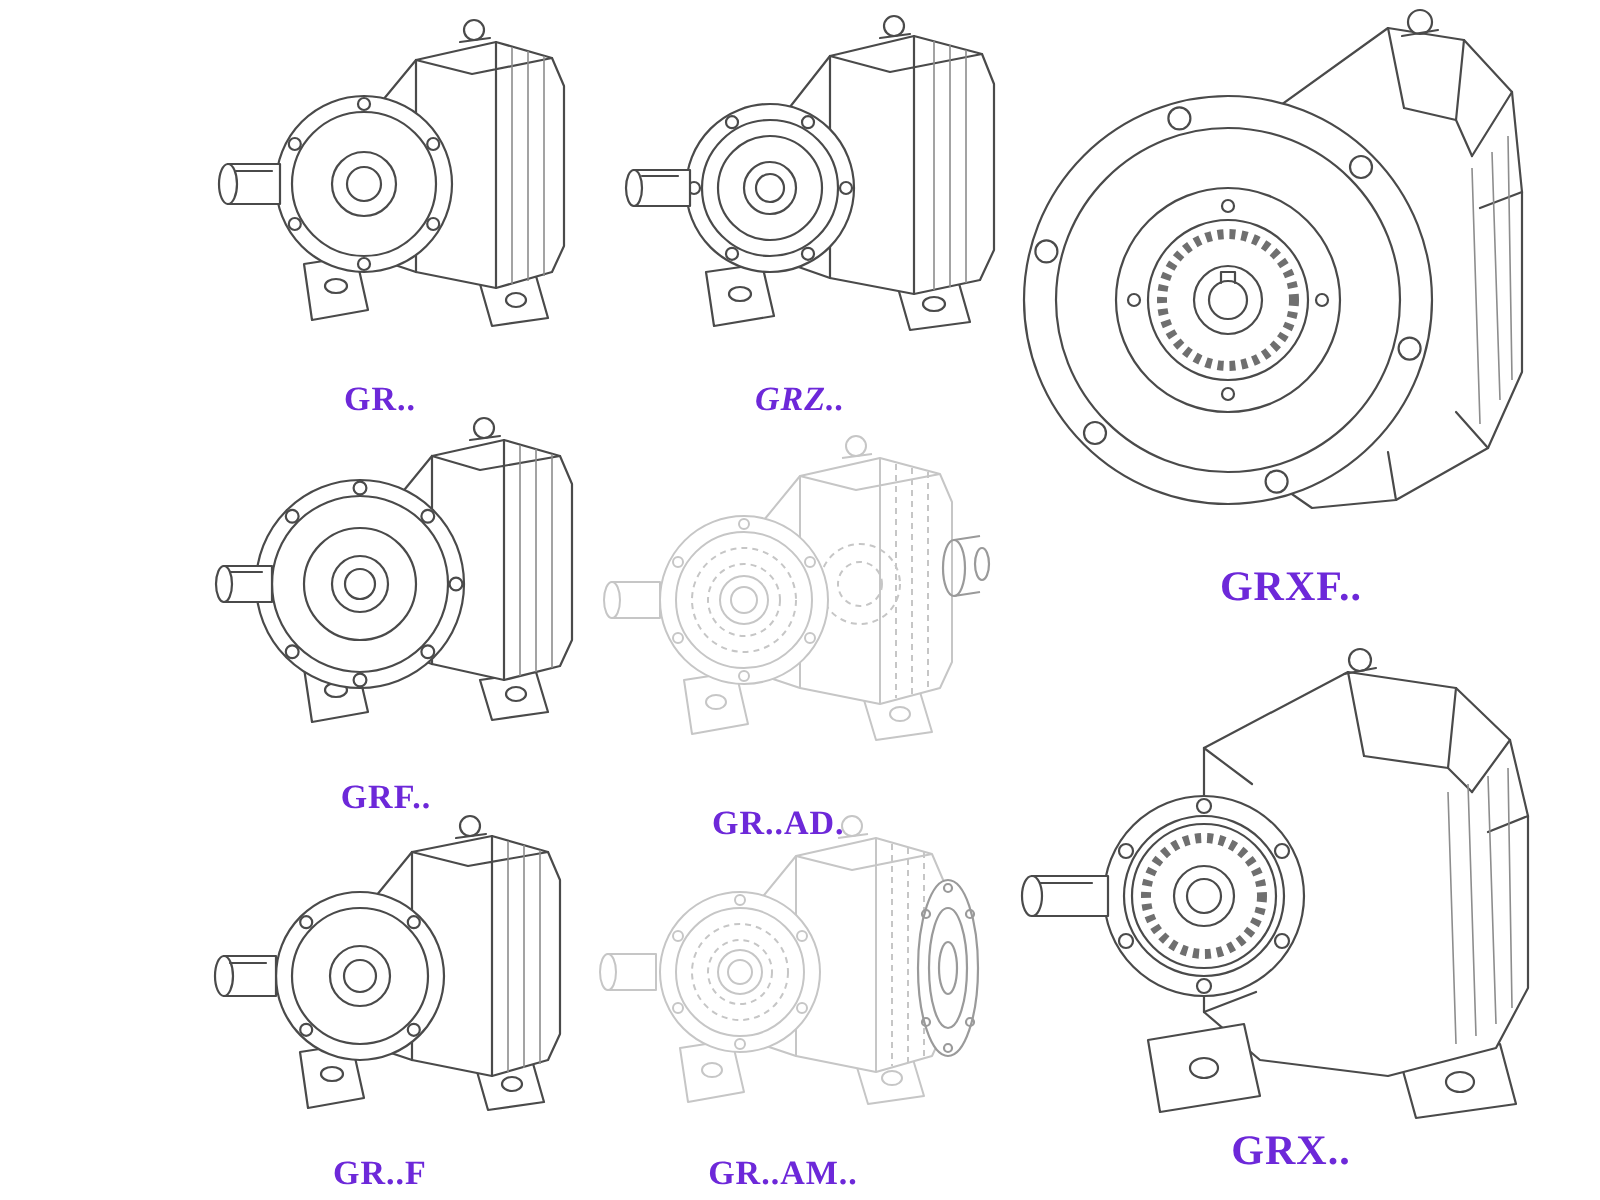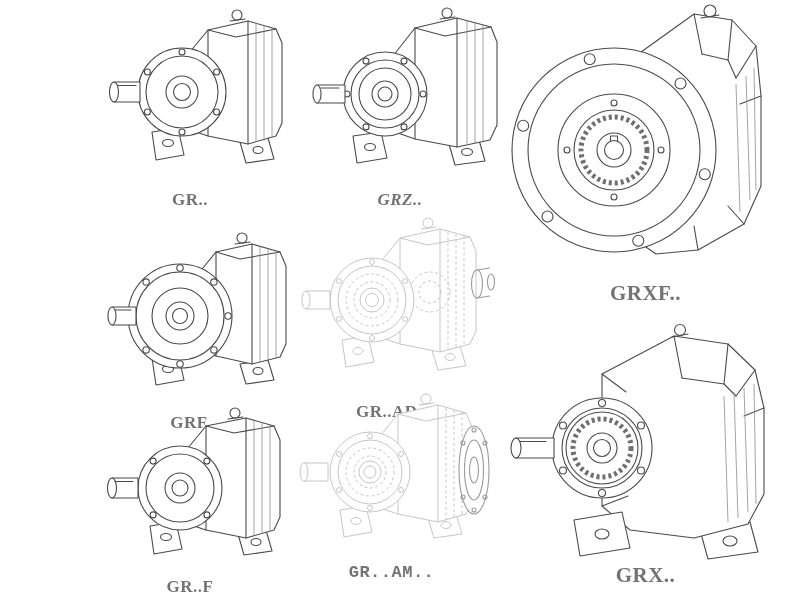--- a/index.html
+++ b/index.html
@@ -1,20 +1,20 @@
 <!DOCTYPE html>
 <html><head>
 <meta charset="utf-8">
 <style>
   * { margin:0; padding:0; box-sizing:border-box; }
   html,body { width:800px; height:600px; background:#ffffff; overflow:hidden;
               font-family:"Liberation Serif", serif; }
   .canvas { position:relative; width:800px; height:600px; background:#ffffff; }
   .figure { position:absolute; display:flex; flex-direction:column; align-items:center; }
-  .caption { font-weight:bold; color:#737373; font-size:17px; letter-spacing:0.5px; margin-top:1px; }
+  .caption { font-weight:bold; color:#6d28d9; font-size:17px; letter-spacing:0.5px; margin-top:1px; }
   .caption.big { font-size:21px; }
 
   
   .ln  { fill:none;    stroke:#4a4a4a; stroke-width:1.1; stroke-linejoin:round; stroke-linecap:round; }
   .fw  { fill:#ffffff; stroke:#4a4a4a; stroke-width:1.1; stroke-linejoin:round; }
   .rib { fill:none;    stroke:#8d8d8d; stroke-width:0.8; }
   .gear{ fill:none;    stroke:#6f6f6f; stroke-width:5;   stroke-dasharray:3 3; }
   
   .ph   { fill:none;    stroke:#c6c6c6; stroke-width:1;   stroke-linejoin:round; }
   .phw  { fill:#ffffff; stroke:#c6c6c6; stroke-width:1;   stroke-linejoin:round; }
@@ -109,21 +109,21 @@
         <circle class="ln" cx="116" cy="197" r="3"></circle>
       <circle class="ln" cx="116" cy="150" r="40"></circle>
       <circle class="gear" cx="116" cy="150" r="33"></circle>
       <circle class="ln" cx="116" cy="150" r="17"></circle>
       <circle class="ln" cx="116" cy="150" r="9.5"></circle>
       <path class="ln" d="M112.5,141.5 L112.5,136 L119.5,136 L119.5,141.5"></path>
     </svg>
     <div class="caption big">GRXF..</div>
   </div>
 
-  <div class="figure" style="left:88px; top:222px; width:210px;">
+  <div class="figure" style="left:88px; top:198px; width:210px;">
     <svg viewBox="0 0 210 190" width="210" height="190">
       <path class="fw" d="M152,142 L180,138 L186,158 L158,162 Z"></path>
       <ellipse class="ln" cx="170" cy="149" rx="5" ry="3.5"></ellipse>
       <path class="fw" d="M128,30 L164,22 L192,30 L198,44 L198,122 L192,135 L164,142 L128,134 Z"></path>
       <path class="ln" d="M164,22 L164,142 M128,30 L152,37 L192,30"></path>
       <path class="rib" d="M172,24.5 L172,140 M180,26.5 L180,138 M188,29 L188,136"></path>
       <path class="ln" d="M128,30 L110,52 M128,134 L112,128"></path>
       <circle class="fw" cx="154" cy="16" r="5"></circle>
       <path class="ln" d="M147,22 L162,20"></path>
       <path class="fw" d="M64,136 L90,132 L96,158 L68,163 Z"></path>
@@ -234,21 +234,21 @@
         <circle class="ln" cx="116.9" cy="57.1" r="3"></circle>
       <circle class="ln" cx="90" cy="84" r="15"></circle>
       <circle class="ln" cx="90" cy="84" r="8"></circle>
       <path class="fw" d="M22,74 L48,74 L48,94 L22,94 Z"></path>
       <ellipse class="fw" cx="22" cy="84" rx="4.5" ry="10"></ellipse>
       <path class="ln" d="M25,77.5 L43,77.5"></path>
     </svg>
     <div class="caption">GR..F</div>
   </div>
 
-  <div class="figure" style="left:284px; top:390px; width:215px;font-family:Liberation Mono, monospace;">
+  <div class="figure" style="left:284px; top:404px; width:215px;">
     <svg viewBox="0 0 215 172" width="215" height="172">
       <path class="phw" d="M144,128 L172,124 L178,144 L150,148 Z"></path>
       <ellipse class="ph" cx="162" cy="135" rx="5" ry="3.5"></ellipse>
       <path class="phw" d="M114,24 L154,15 L182,23 L188,37 L188,111 L182,124 L154,132 L114,124 Z"></path>
       <path class="ph" d="M154,15 L154,132 M114,24 L142,31 L182,23"></path>
       <path class="ph dash" d="M162,18 L162,129 M170,20 L170,127 M178,22 L178,125"></path>
       <path class="ph" d="M114,24 L96,46 M114,124 L96,118"></path>
       <circle class="phw" cx="142" cy="9" r="5"></circle>
       <path class="ph" d="M135,15 L150,13"></path>
       <path class="phw" d="M56,120 L82,116 L88,142 L60,147 Z"></path>

